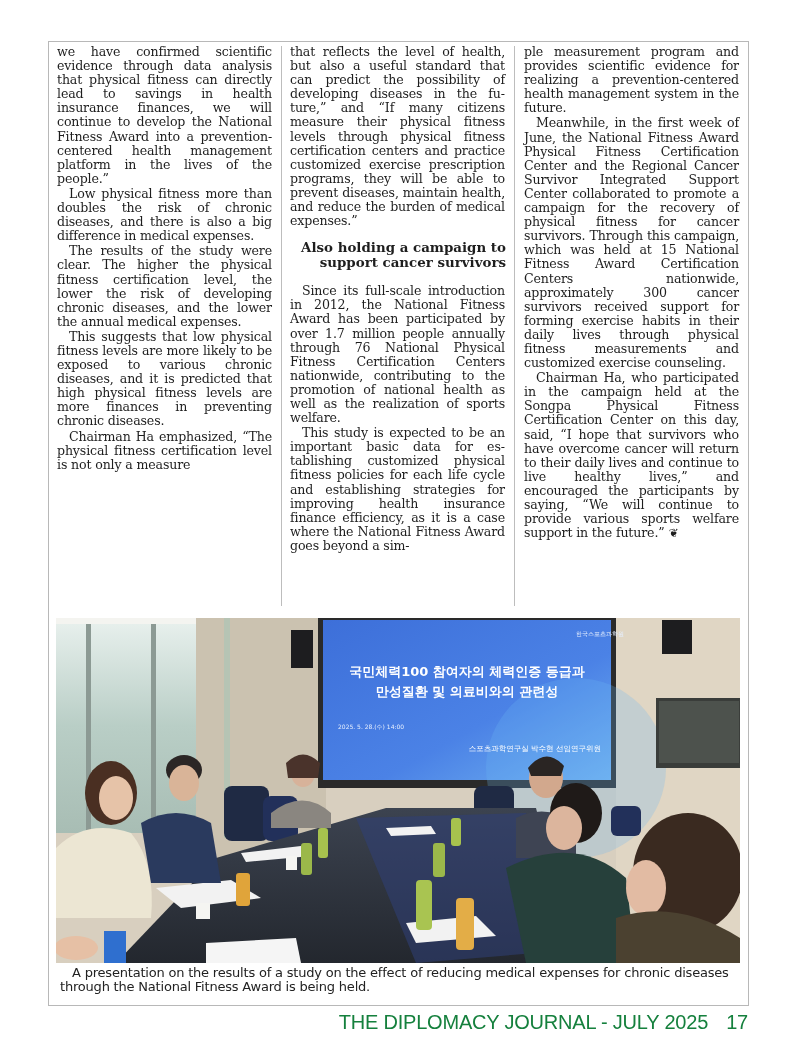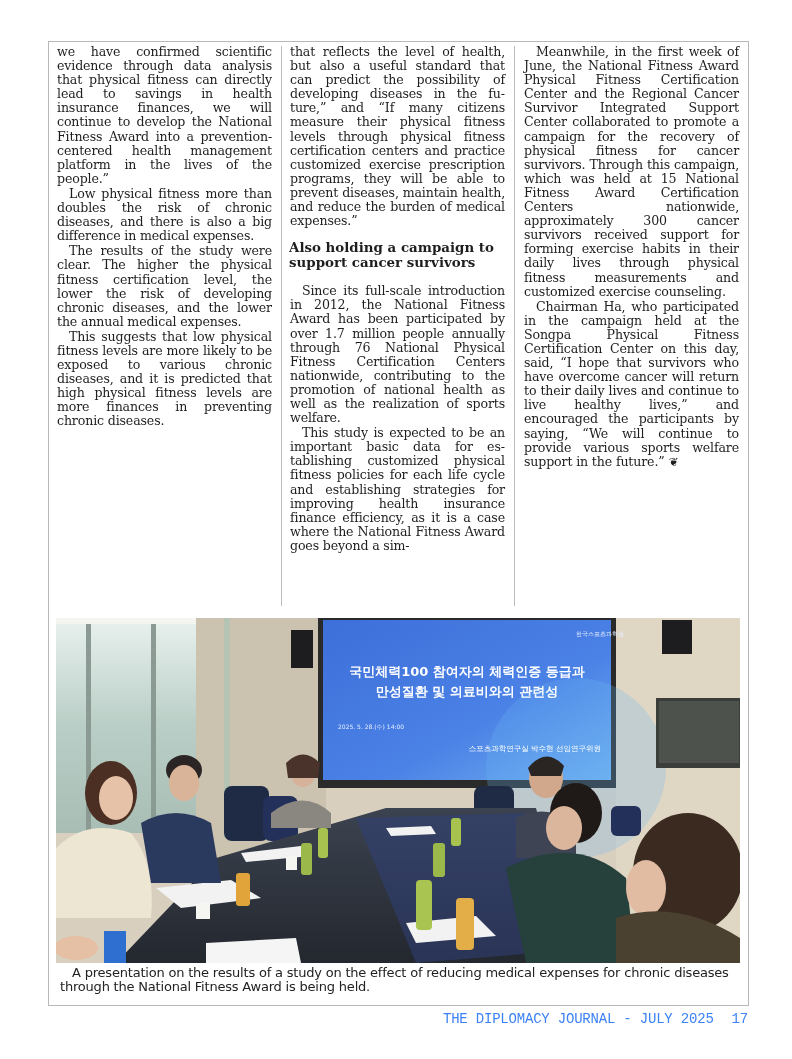--- a/index.html
+++ b/index.html
@@ -11,59 +11,61 @@
   .col { position:absolute; top:0; width:217px; height:568px; overflow:hidden;
          font-size:12.6px; line-height:14.1px; text-align:justify; letter-spacing:-0.15px; }
   .col1 { left:0; }
   .col2 { left:233px; }
   .col3 { left:467px; }
   .divider { position:absolute; top:2px; width:1px; height:560px; background:#bdbdbd; }
   .d1 { left:225px; }
   .d2 { left:458px; }
   .col p { margin:1px; text-indent:12px; hyphens:manual; }
   .col p.noindent { text-indent:0; }
-  .subhead { font-weight:bold; font-size:13.4px; line-height:15px; text-align:left;
+  .subhead { font-weight:bold; font-size:13.4px; line-height:15px; text-align:right;
              margin:12px 0 14px 0 !important; text-indent:0 !important; letter-spacing:0; }
   .endmark { font-family:"DejaVu Sans", sans-serif; font-size:12px; margin-left:4px; }
 
   .photo { position:absolute; left:56px; top:618px; width:684px; height:345px; overflow:hidden;
            background:#f0abfc; }
   .caption { position:absolute; left:60px; top:966px; width:680px;
              font-family:"DejaVu Sans", sans-serif; font-size:13px; line-height:14px; color:#222;
              letter-spacing:-0.2px; text-indent:12px; }
-  .footer { position:absolute; top:1011px; right:44px; font-family:Liberation Mono, monospace;
-            font-size:14px; color:#3b82f6; letter-spacing:-0.2px; }
+  .footer { position:absolute; top:1011px; right:44px; font-family:Liberation Sans, sans-serif;
+            font-size:20px; color:#15803d; letter-spacing:-0.2px; }
   .footer .pg { margin-left:18px; }
 
   
   .screen-title { font-family:"DejaVu Sans", sans-serif; font-weight:bold; fill:#ffffff; font-size:13px; }
   .screen-small { font-family:"DejaVu Sans", sans-serif; fill:#e6efff; font-size:6px; }
   .screen-presenter { font-family:"DejaVu Sans", sans-serif; fill:#ffffff; font-size:7.5px; }
 </style>
 </head>
 <body>
 
 <div class="frame"></div>
 
 <div class="cols">
   <div class="col col1">
     <p class="noindent">we have confirmed scientific evidence through data anal­ysis that physical fitness can directly lead to savings in health insurance finances, we will continue to develop the National Fitness Award into a prevention-centered health management platform in the lives of the people.”</p>
     <p>Low physical fitness more than doubles the risk of chron­ic diseases, and there is also a big difference in medical ex­penses.</p>
     <p>The results of the study were clear. The higher the physical fitness certification level, the lower the risk of developing chronic diseases, and the lower the annual medical expenses.</p>
     <p>This suggests that low phys­ical fitness levels are more likely to be exposed to vari­ous chronic diseases, and it is predicted that high physical fitness levels are more finances in preventing chronic diseases.</p>
+    <p>Chairman Ha emphasized, “The physical fitness certifica­tion level is not only a measure</p>
   </div>
   <div class="divider d1"></div>
   <div class="col col2">
     <p class="noindent">that reflects the level of health, but also a useful standard that can predict the possibility of developing diseases in the fu­ture,” and “If many citizens measure their physical fitness levels through physical fitness certification centers and prac­tice customized exercise pre­scription programs, they will be able to prevent diseases, maintain health, and reduce the burden of medical expens­es.”</p>
     <p class="subhead">Also holding a campaign to support cancer survivors</p>
     <p>Since its full-scale introduc­tion in 2012, the National Fit­ness Award has been partici­pated by over 1.7 million people annually through 76 National Physical Fitness Certification Centers nationwide, contribut­ing to the promotion of nation­al health as well as the realiza­tion of sports welfare.</p>
     <p>This study is expected to be an important basic data for es­tablishing customized physical fitness policies for each life cy­cle and establishing strategies for improving health insurance finance efficiency, as it is a case where the National Fit­ness Award goes beyond a sim-</p>
   </div>
   <div class="divider d2"></div>
   <div class="col col3">
+    <p class="noindent">ple measurement program and provides scientific evidence for realizing a prevention-centered health management system in the future.</p>
     <p>Meanwhile, in the first week of June, the National Fitness Award Physical Fitness Certi­fication Center and the Region­al Cancer Survivor Integrated Support Center collaborated to promote a campaign for the recovery of physical fitness for cancer survivors. Through this campaign, which was held at 15 National Fitness Award Certification Centers nation­wide, approximately 300 can­cer survivors received support for forming exercise habits in their daily lives through phys­ical fitness measurements and customized exercise counsel­ing.</p>
     <p><span>Chairman Ha, who partici­pated in the campaign held at the Songpa Physical Fitness Certification Center on this day, said, “I hope that survi­vors who have overcome cancer will return to their daily lives and continue to live healthy lives,” and encouraged the par­ticipants by saying, “We will continue to provide various sports welfare support in the future.”</span><span class="endmark">❦</span></p>
   </div>
 </div>
 
 <div class="photo">
   <svg width="684" height="345" viewBox="0 0 684 345" xmlns="http://www.w3.org/2000/svg">
     <defs>
       <linearGradient id="win" x1="0" y1="0" x2="0" y2="1">
         <stop offset="0" stop-color="#e9f1ee"></stop>

